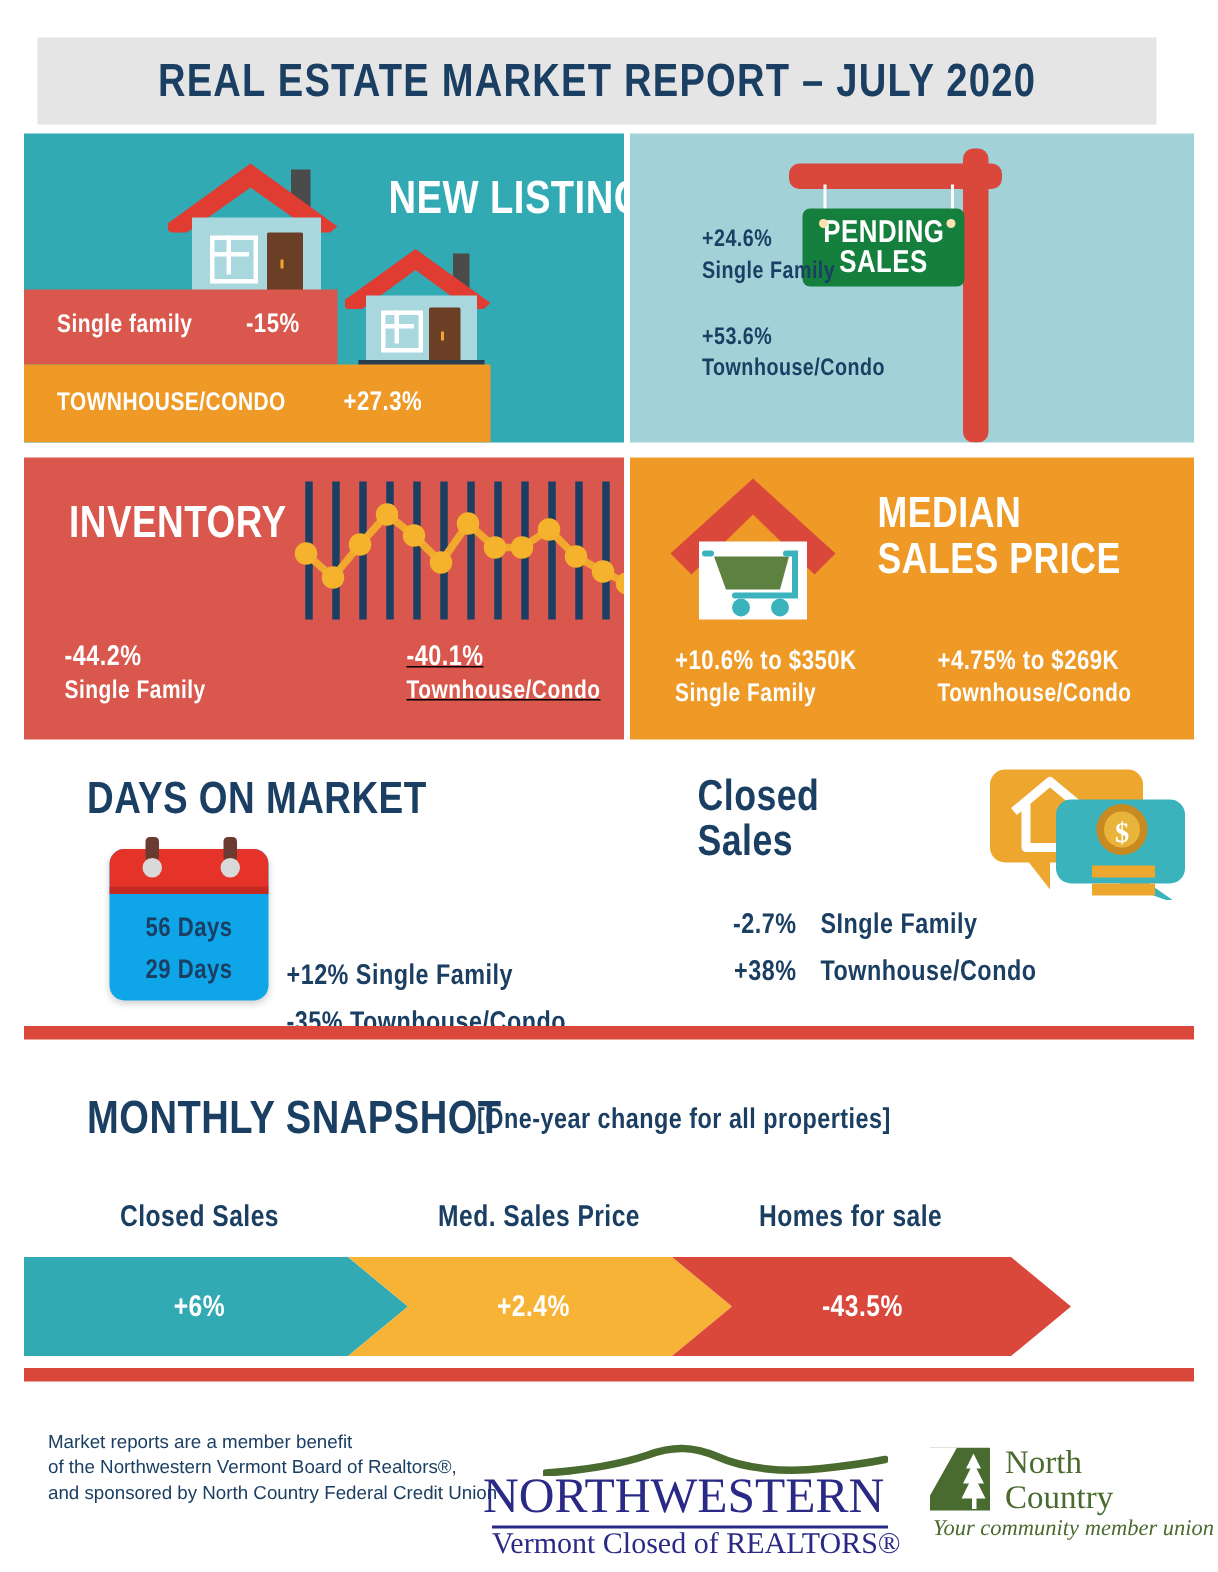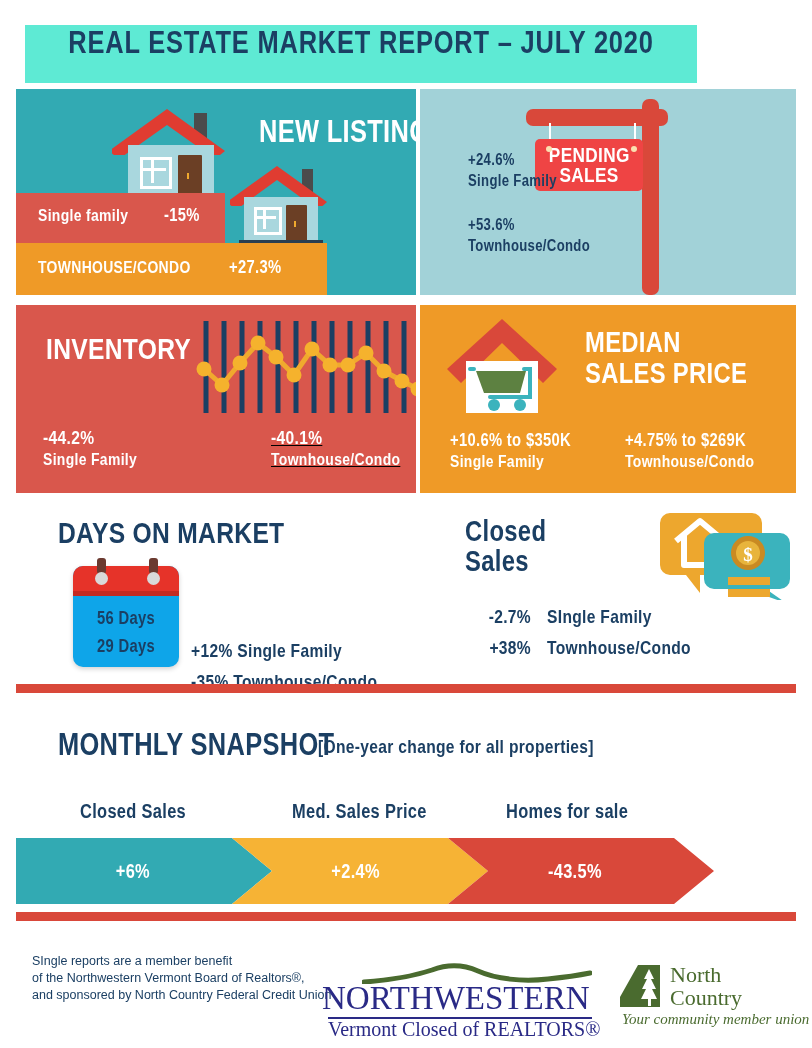--- a/index.html
+++ b/index.html
@@ -16,22 +16,22 @@
     font-weight:bold;
     transform:scaleX(.82);
     transform-origin:left center;
     letter-spacing:.4px;
     white-space:nowrap;
   }
   .cond.center{transform-origin:center center;}
 
   
   .header{
-    position:absolute;left:25px;top:25px;width:672px;height:58px;
-    background:#5eead4;display:flex;justify-content:center;
+    position:absolute;left:25px;top:25px;width:746px;height:58px;
+    background:#e5e5e5;display:flex;align-items:center;justify-content:center;
   }
   .header .title{
     color:#1b3f63;font-size:31px;letter-spacing:1px;
   }
 
   
   .newlistings{
     position:absolute;left:16px;top:89px;width:400px;height:206px;
     background:#32aab3;overflow:hidden;
   }
@@ -62,21 +62,21 @@
   
   .pending{
     position:absolute;left:420px;top:89px;width:376px;height:206px;
     background:#a2d2d8;overflow:hidden;
   }
   .pd-text{position:absolute;color:#1b3f63;}
   .pd-num{font-size:16px;}
   .pd-sub{font-size:16px;}
   .post{position:absolute;background:#d9483a;border-radius:7px;}
   .sign{
-    position:absolute;background:#ef4444;border-radius:5px;
+    position:absolute;background:#15803d;border-radius:5px;
     display:flex;flex-direction:column;align-items:center;justify-content:center;
   }
   .sign span{color:#ffffff;font-size:21px;line-height:20px;}
   .wire{position:absolute;background:#ffffff;width:2px;}
   .eyelet{position:absolute;width:6px;height:6px;border-radius:50%;background:#fbe0b0;}
 
   
   .inventory{
     position:absolute;left:16px;top:305px;width:400px;height:188px;
     background:#d9574c;overflow:hidden;
@@ -358,21 +358,21 @@
       <span class="cond center" style="margin-left:-8px;">+2.4%</span>
     </div>
     <div class="chev" style="left:432px;width:266px;background:#d9483a;clip-path:polygon(0 0,226px 0,266px 33px,226px 66px,0 66px,40px 33px);">
       <span class="cond center" style="margin-left:-12px;">-43.5%</span>
     </div>
   </div>
 
   <div class="divider" style="top:912px;"></div>
 
   <div class="foot-text">
-    <div>SIngle reports are a member benefit</div>
+    <div>Market reports are a member benefit</div>
     <div>of the Northwestern Vermont Board of Realtors®,</div>
     <div>and sponsored by North Country Federal Credit Union</div>
   </div>
 
   <div class="nwlogo">
     <svg width="230" height="22" style="position:absolute;left:40px;top:0;">
       <path d="M2 20 C30 18 52 14 70 8 C86 2 100 2 116 9 C134 17 160 20 186 17 C205 15 218 13 228 11" fill="none" stroke="#4a6b2f" stroke-width="5" stroke-linecap="round"></path>
     </svg>
     <div class="nw-main">NORTHWESTERN</div>
     <div class="nw-rule"></div>

